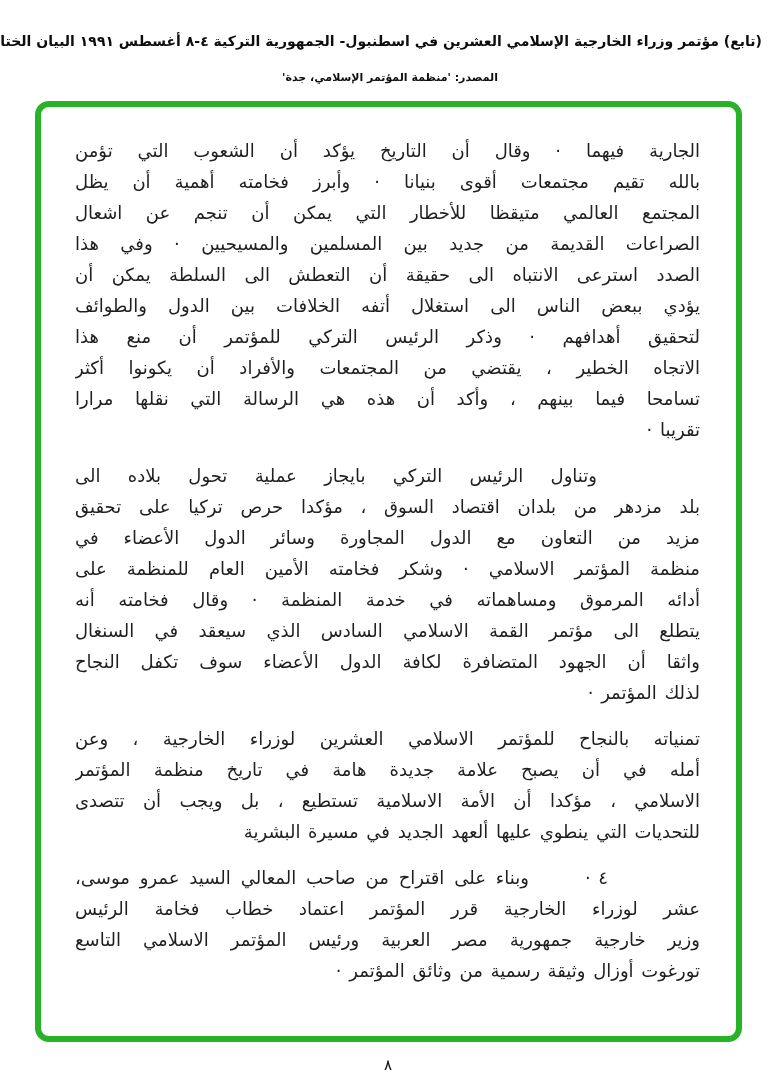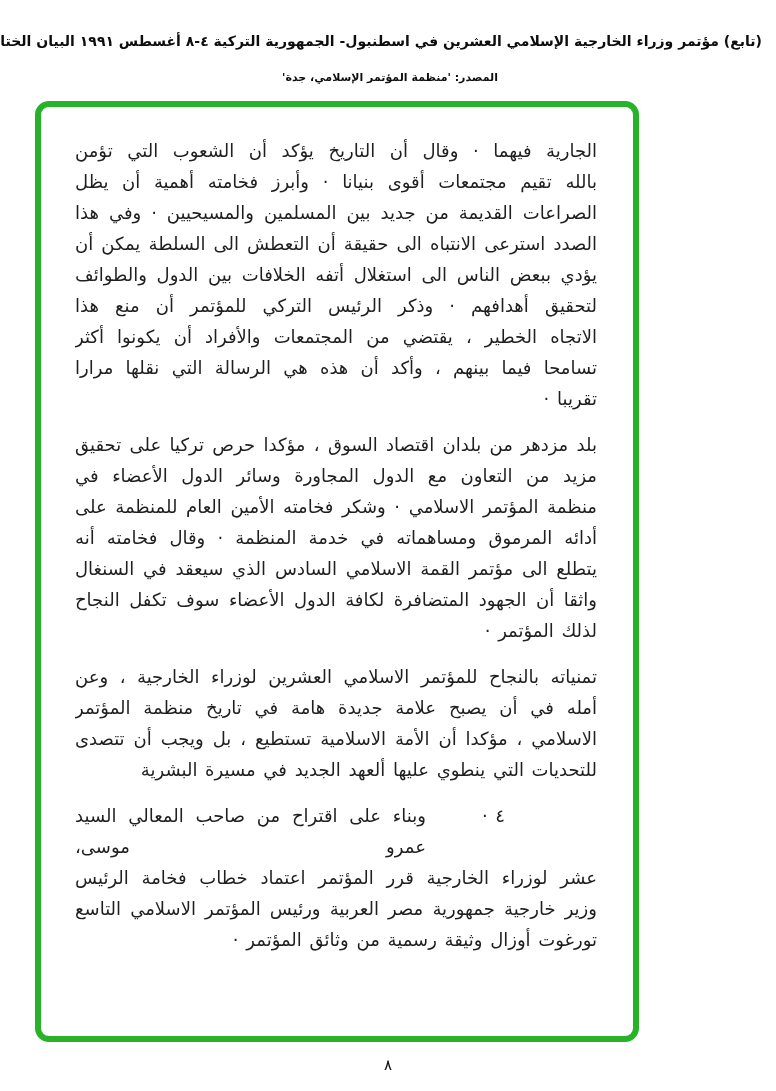--- a/index.html
+++ b/index.html
@@ -37,21 +37,21 @@
     text-align: center;
     direction: rtl;
     font-size: 11px;
     font-weight: 700;
     color: #0d0d0d;
   }
   .frame {
     position: absolute;
     left: 35px;
     top: 101px;
-    width: 604px;
+    width: 707px;
     height: 941px;
     box-sizing: border-box;
     border: 6px solid var(--green, #27b227);
     border-radius: 14px;
     background: #ffffff;
   }
   .text-area {
     position: absolute;
     top: 28px;
     right: 36px;
@@ -100,29 +100,31 @@
 
   <div class="doc-title">(تابع) مؤتمر وزراء الخارجية الإسلامي العشرين في اسطنبول- الجمهورية التركية ‪٤-٨‬ أغسطس ١٩٩١ البيان الختامي</div>
 
   <div class="doc-source">المصدر: 'منظمة المؤتمر الإسلامي، جدة'</div>
 
   <div class="frame">
     <div class="text-area" id="text-area">
         <div class="paragraph">
           <div class="line">الجارية فيهما · وقال أن التاريخ يؤكد أن الشعوب التي تؤمن</div>
           <div class="line">بالله تقيم مجتمعات أقوى بنيانا · وأبرز فخامته أهمية أن يظل</div>
+          <div class="line">المجتمع العالمي متيقظا للأخطار التي يمكن أن تنجم عن اشعال</div>
           <div class="line">الصراعات القديمة من جديد بين المسلمين والمسيحيين · وفي هذا</div>
           <div class="line">الصدد استرعى الانتباه الى حقيقة أن التعطش الى السلطة يمكن أن</div>
           <div class="line">يؤدي ببعض الناس الى استغلال أتفه الخلافات بين الدول والطوائف</div>
           <div class="line">لتحقيق أهدافهم · وذكر الرئيس التركي للمؤتمر أن منع هذا</div>
           <div class="line">الاتجاه الخطير ، يقتضي من المجتمعات والأفراد أن يكونوا أكثر</div>
           <div class="line">تسامحا فيما بينهم ، وأكد أن هذه هي الرسالة التي نقلها مرارا</div>
           <div class="line last">تقريبا ·</div>
         </div>
         <div class="paragraph">
+          <div class="line indented">وتناول الرئيس التركي بايجاز عملية تحول بلاده الى</div>
           <div class="line">بلد مزدهر من بلدان اقتصاد السوق ، مؤكدا حرص تركيا على تحقيق</div>
           <div class="line">مزيد من التعاون مع الدول المجاورة وسائر الدول الأعضاء في</div>
           <div class="line">منظمة المؤتمر الاسلامي · وشكر فخامته الأمين العام للمنظمة على</div>
           <div class="line">أدائه المرموق ومساهماته في خدمة المنظمة · وقال فخامته أنه</div>
           <div class="line">يتطلع الى مؤتمر القمة الاسلامي السادس الذي سيعقد في السنغال</div>
           <div class="line">واثقا أن الجهود المتضافرة لكافة الدول الأعضاء سوف تكفل النجاح</div>
           <div class="line last">لذلك المؤتمر ·</div>
         </div>
         <div class="paragraph">
           <div class="line">تمنياته بالنجاح للمؤتمر الاسلامي العشرين لوزراء الخارجية ، وعن</div>

